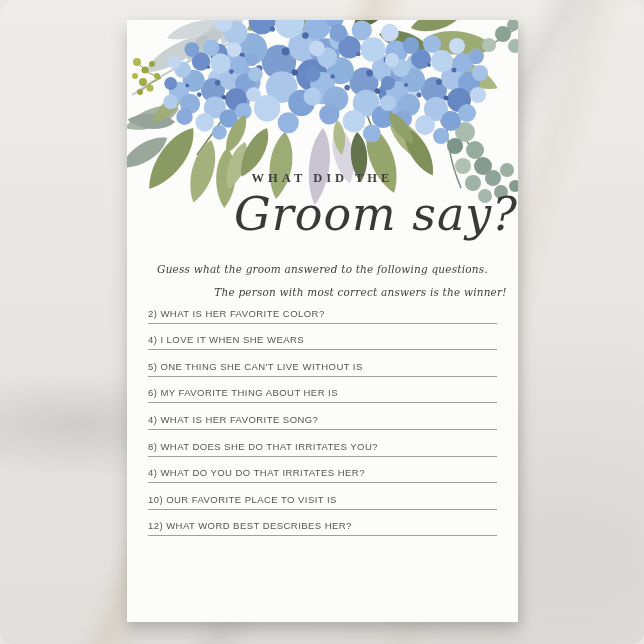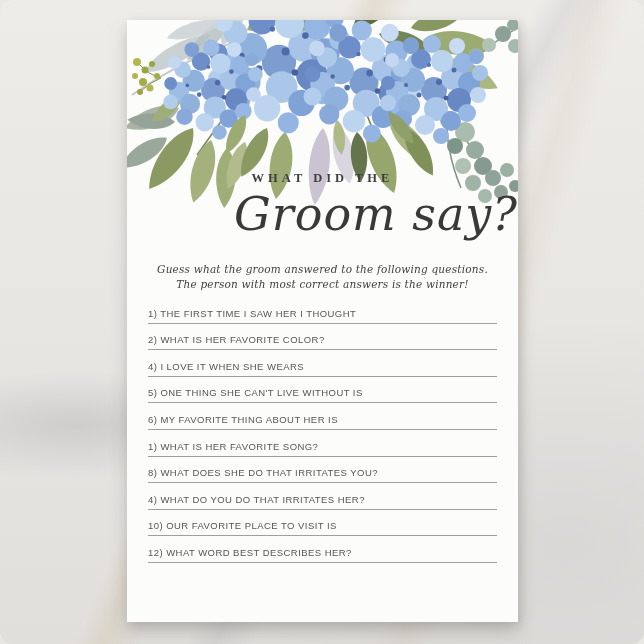--- a/index.html
+++ b/index.html
@@ -30,21 +30,21 @@
     position:absolute;left:0;top:156px;width:100%;text-align:right;
     font-family:"DejaVu Serif",serif;font-style:italic;font-weight:400;
     font-size:46px;line-height:76px;color:#393939;letter-spacing:1px;
   }
   .subtitle{
     position:absolute;left:0;width:100%;text-align:center;
     font-family:"DejaVu Serif",serif;font-style:italic;
     font-size:10.5px;color:#3f3f3f;letter-spacing:0.2px;
   }
   .subtitle.l1{top:243px;}
-  .subtitle.l2{top:258px;}
+  .subtitle.l2{top:266px;padding-left:38px;}
   .questions{position:absolute;left:21px;right:21px;top:277px;}
   .q-row{
     height:25.6px;display:flex;align-items:flex-end;
     border-bottom:1px solid #9f9f9f;
   }
   .q-row span{
     font-size:9.5px;color:#555555;letter-spacing:0.45px;
     padding-bottom:4px;white-space:nowrap;
   }
 </style>
@@ -188,36 +188,33 @@
     </svg>
 
     <div class="title-small">WHAT DID THE</div>
     <div class="title-script">Groom say?</div>
 
     <div class="subtitle l1">Guess what the groom answered to the following questions.</div>
     <div class="subtitle l2">The person with most correct answers is the winner!</div>
 
     <div class="questions">
       <div class="q-row">
-          <span>1) THE FIRST TIME I SAW HER I THOUGHT</span>
-        </div>
-      <div class="q-row">
           <span>2) WHAT IS HER FAVORITE COLOR?</span>
         </div>
       <div class="q-row">
           <span>4) I LOVE IT WHEN SHE WEARS</span>
         </div>
       <div class="q-row">
           <span>5) ONE THING SHE CAN'T LIVE WITHOUT IS</span>
         </div>
       <div class="q-row">
           <span>6) MY FAVORITE THING ABOUT HER IS</span>
         </div>
       <div class="q-row">
-          <span>1) WHAT IS HER FAVORITE SONG?</span>
+          <span>4) WHAT IS HER FAVORITE SONG?</span>
         </div>
       <div class="q-row">
           <span>8) WHAT DOES SHE DO THAT IRRITATES YOU?</span>
         </div>
       <div class="q-row">
           <span>4) WHAT DO YOU DO THAT IRRITATES HER?</span>
         </div>
       <div class="q-row">
           <span>10) OUR FAVORITE PLACE TO VISIT IS</span>
         </div>

